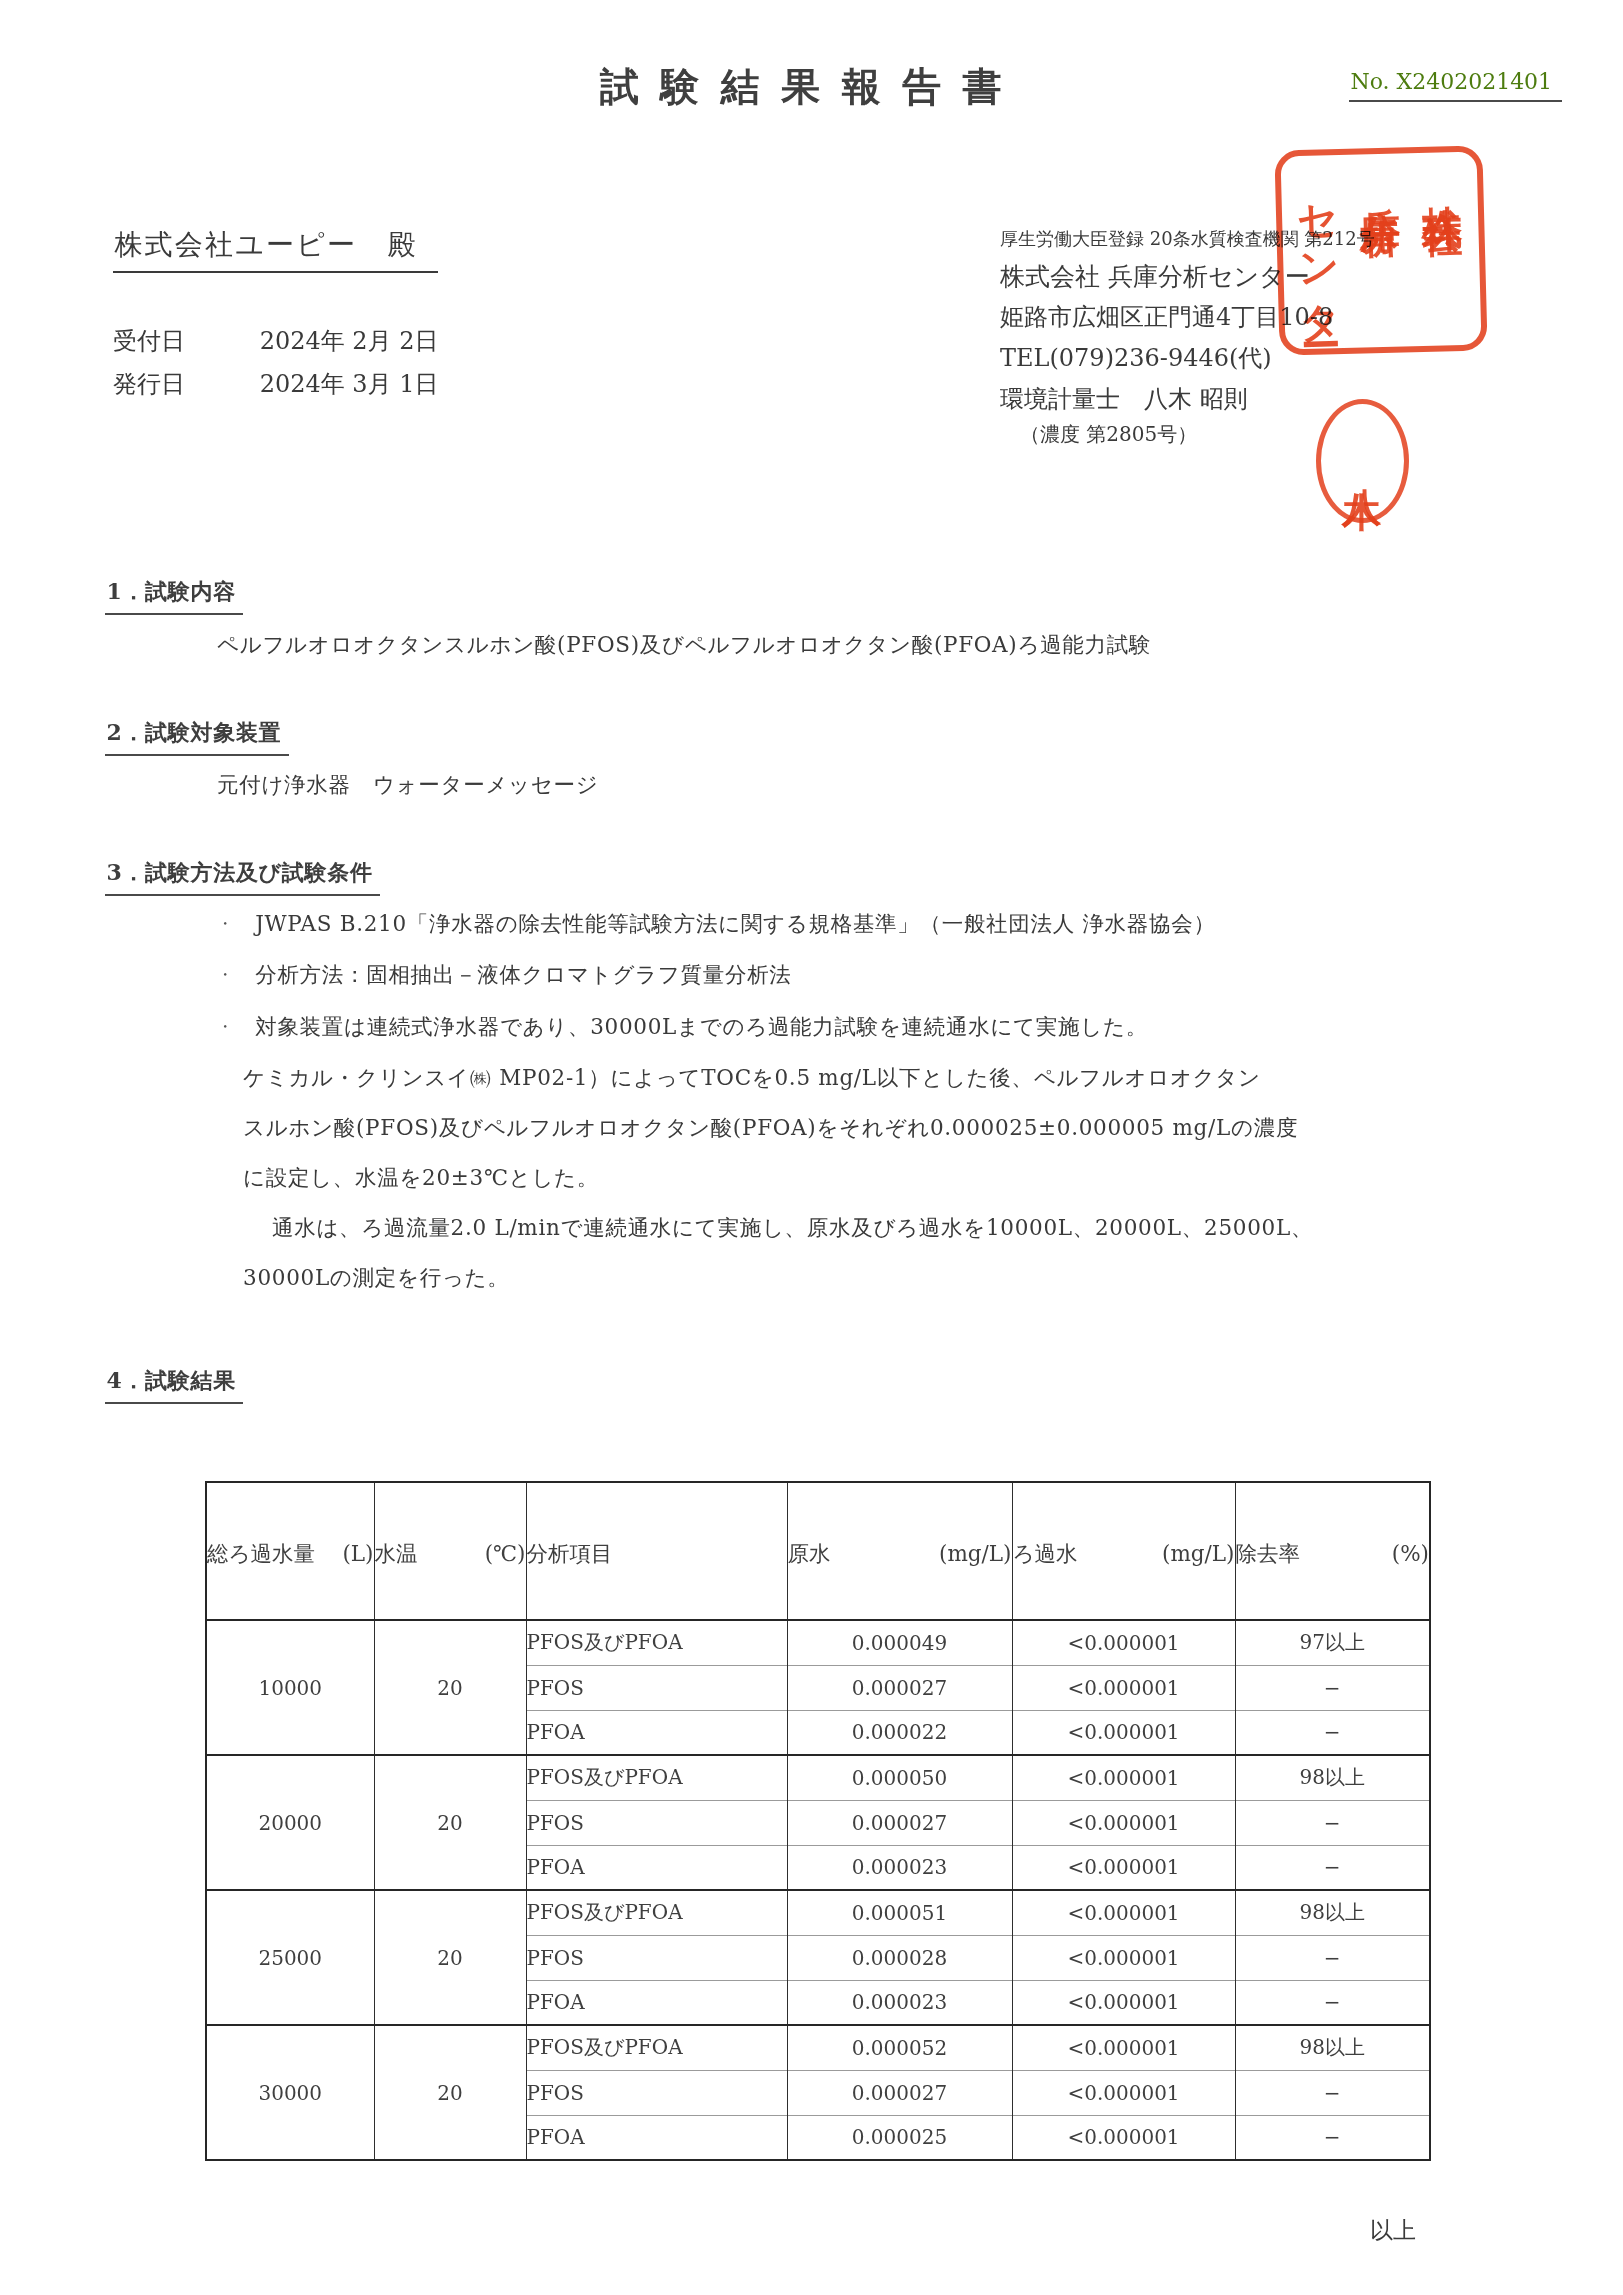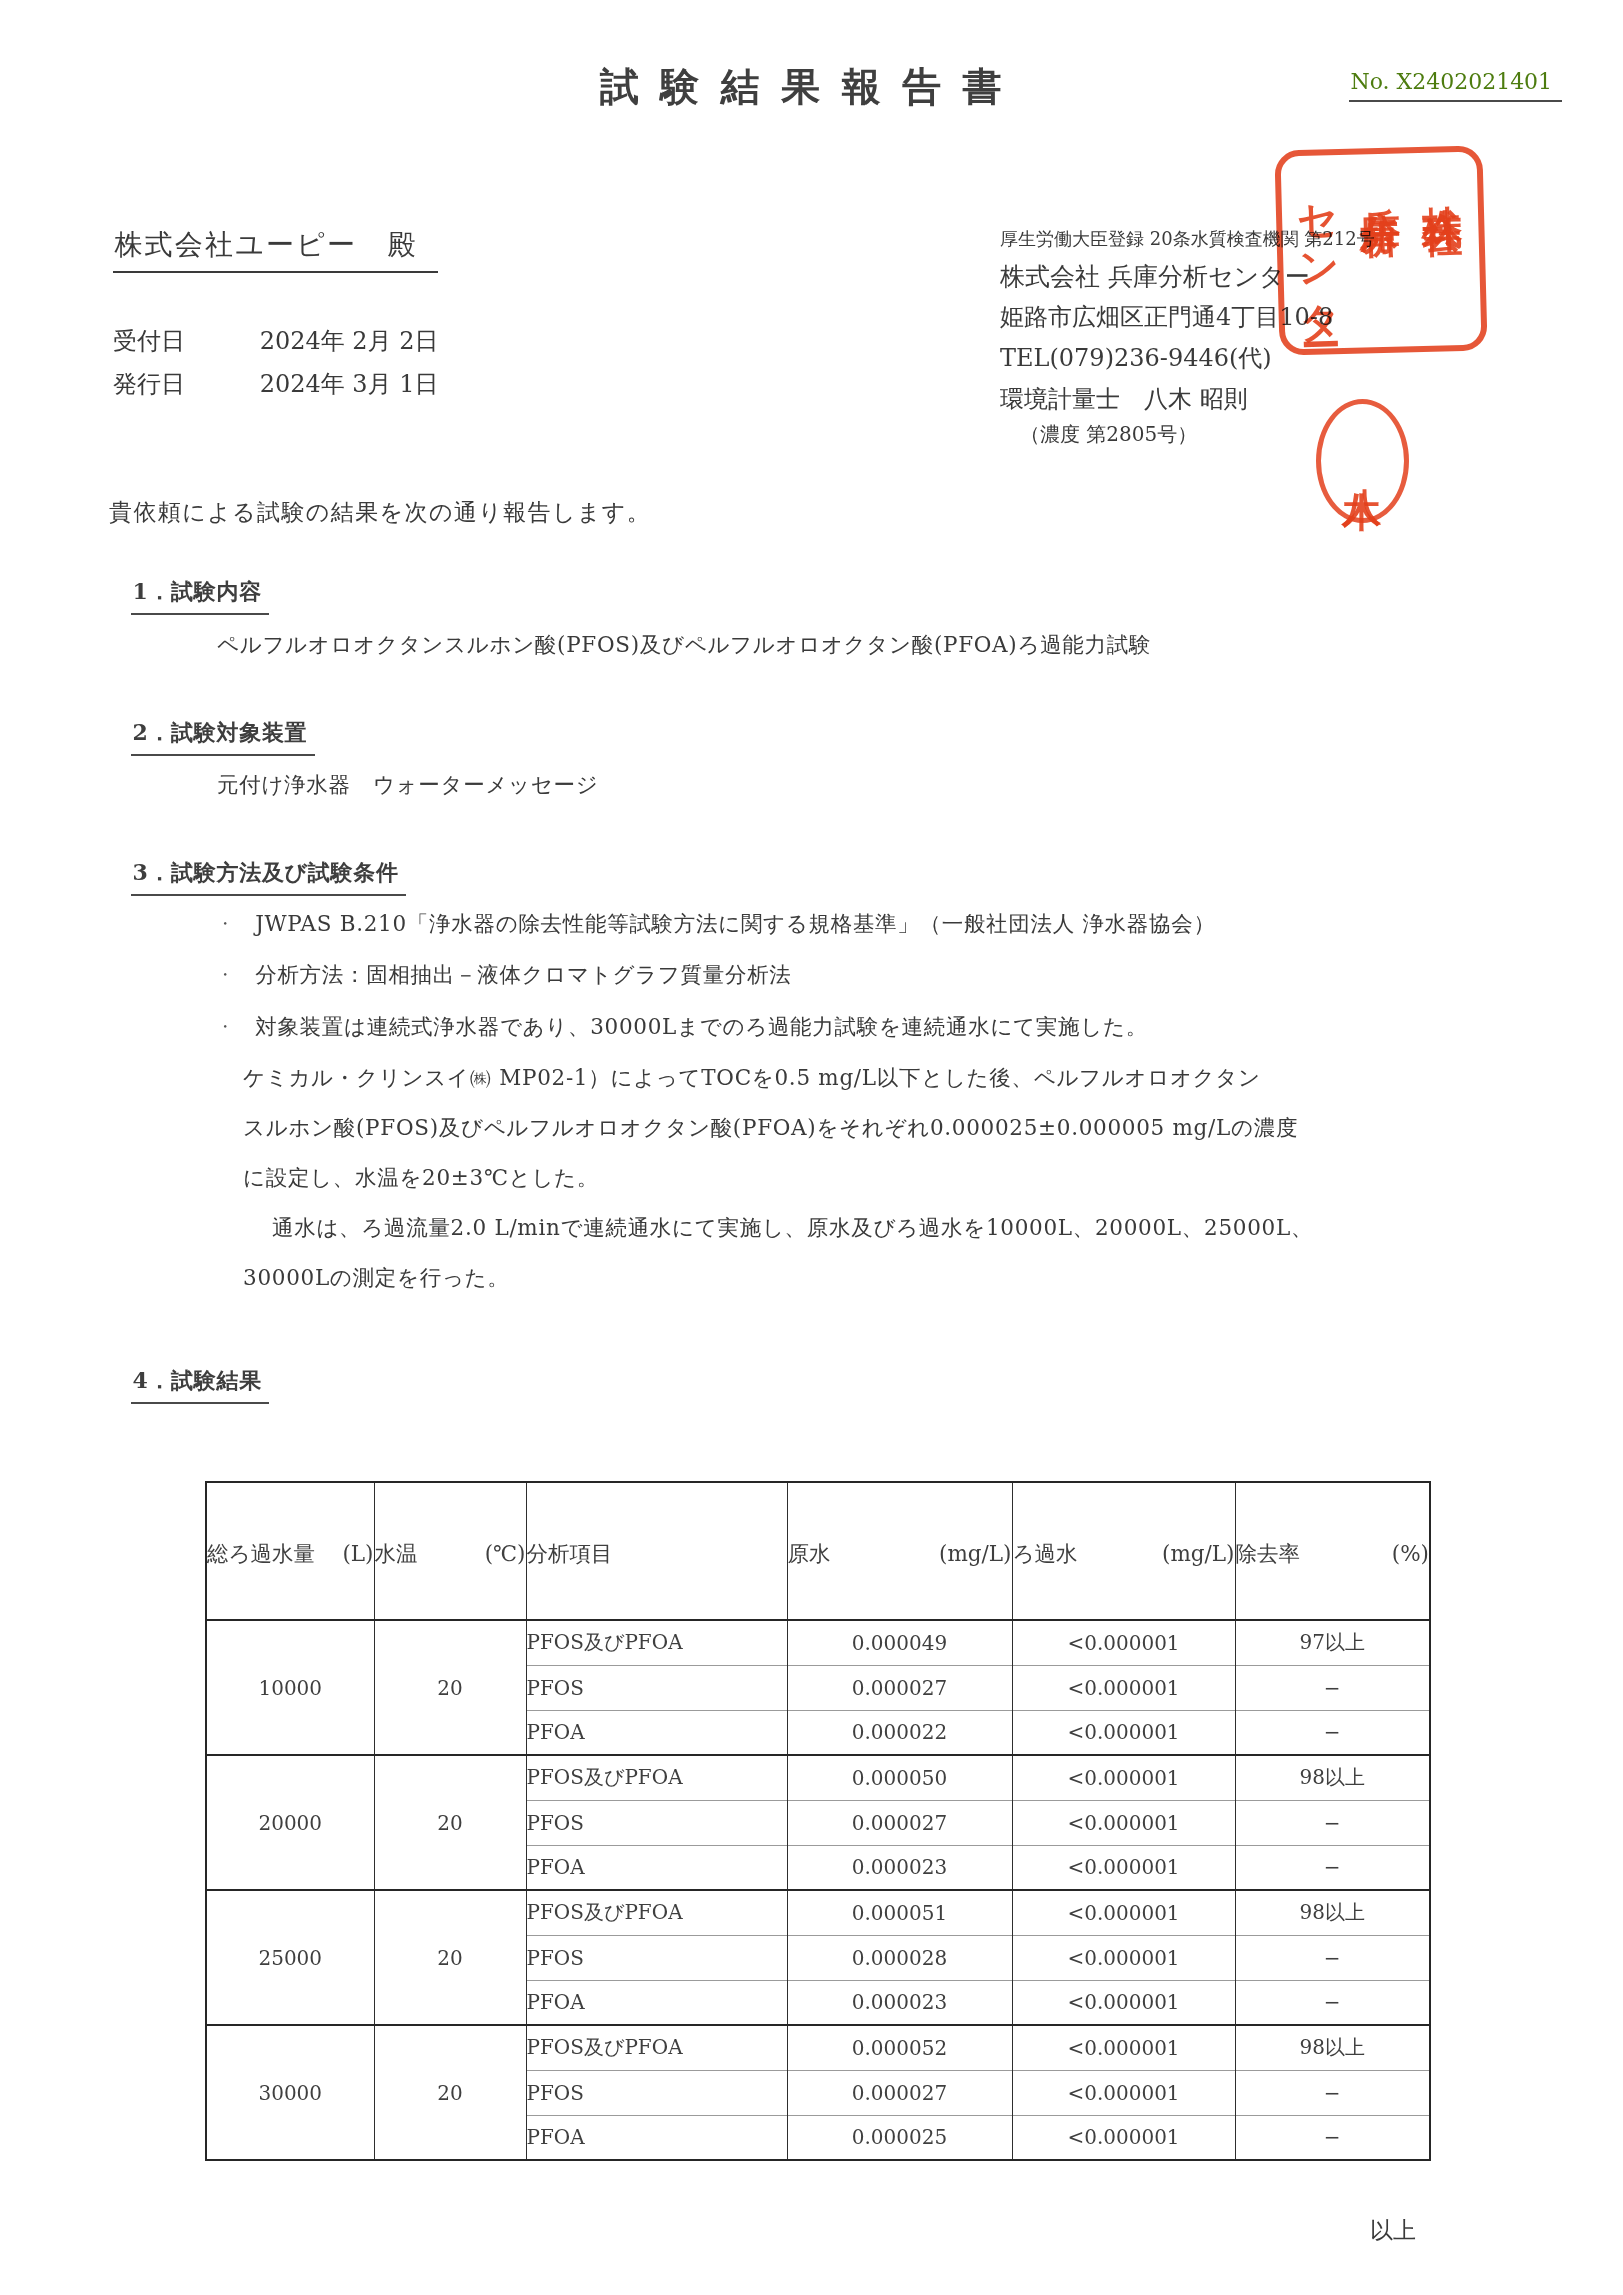--- a/index.html
+++ b/index.html
@@ -24,21 +24,21 @@
   .issuer .tel { font-size:24px; margin-bottom:17px; }
   .issuer .eng { font-size:24px; margin-bottom:13px; }
   .issuer .lic { font-size:20px; padding-left:20px; }
 
   .date-row { left:113px; font-size:24px; }
   .date-row .lab { display:inline-block; width:139px; }
 
   .intro { top:497px; left:109px; font-size:23px; letter-spacing:1.4px; }
 
   .sec-head { left:105px; font-size:22px; letter-spacing:0.7px;
-              border-bottom:2.2px solid #4a4a4a; padding:0 7.2px 5.7px 1.4px; font-weight:bold; color:#3e3e3e;margin-left:26px; }
+              border-bottom:2.2px solid #4a4a4a; padding:0 7.2px 5.7px 1.4px; font-weight:bold; color:#3e3e3e; }
   .sec-body { left:217px; font-size:21.5px; letter-spacing:0.7px; }
 
   .bullet { left:217px; font-size:21.5px; display:flex; gap:21.5px; letter-spacing:0.7px; }
   .bullet .mark { font-size:16px; line-height:29px; color:#555; }
 
   .para { top:1062px; left:217px; width:1314px; font-size:21.5px; letter-spacing:0.7px; }
   .para .pline { height:50px; line-height:32px; padding-left:26px; white-space:nowrap; }
   .para .pline.indent { padding-left:55px; }
 
   .closing { top:2215px; left:1370px; font-size:23px; }
@@ -102,21 +102,20 @@
 
   <div class="abs date-row" style="top:325px;">
     <span class="lab">受付日</span>
     <span>2024年 2月 2日</span>
   </div>
   <div class="abs date-row" style="top:368px;">
     <span class="lab">発行日</span>
     <span>2024年 3月 1日</span>
   </div>
 
-  <div class="abs intro">貴依頼による試験の結果を次の通り報告します。</div>
 
   <div class="abs sec-head" style="top:577px;">1．試験内容</div>
   <div class="abs sec-body" style="top:630px;">ペルフルオロオクタンスルホン酸(PFOS)及びペルフルオロオクタン酸(PFOA)ろ過能力試験</div>
 
   <div class="abs sec-head" style="top:718px;">2．試験対象装置</div>
   <div class="abs sec-body" style="top:770px;">元付け浄水器　ウォーターメッセージ</div>
 
   <div class="abs sec-head" style="top:858px;">3．試験方法及び試験条件</div>
 
   <div class="abs bullet" style="top:909px;">

